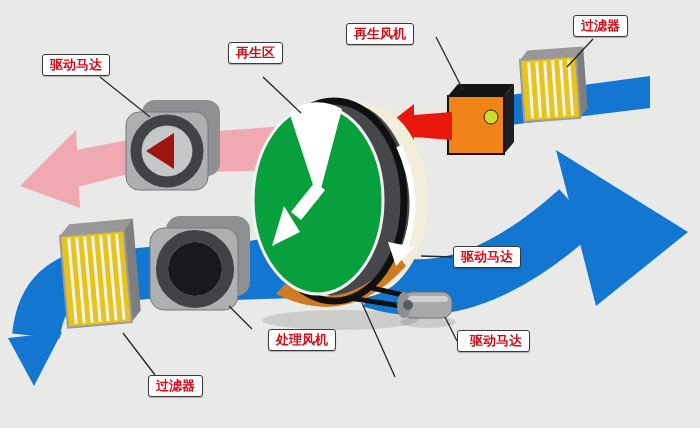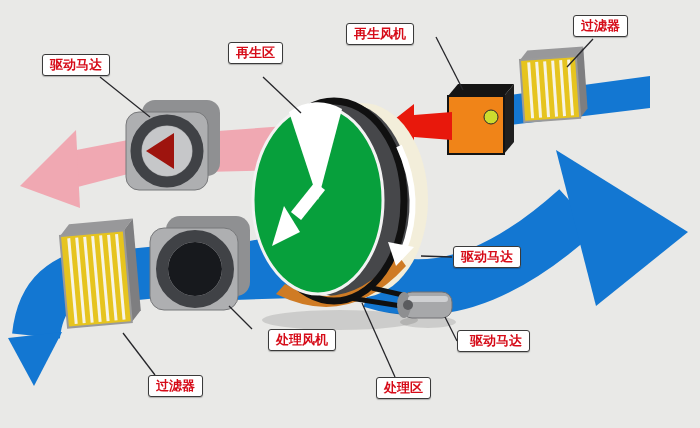--- a/index.html
+++ b/index.html
@@ -128,17 +128,16 @@
     <path d="M 155,375 L 123,333"></path>
   </g>
 </svg>
 
 <div class="label" style="left:42px;  top:54px;">驱动马达</div>
 <div class="label" style="left:228px; top:42px;">再生区</div>
 <div class="label" style="left:346px; top:23px;">再生风机</div>
 <div class="label" style="left:573px; top:15px;">过滤器</div>
 <div class="label" style="left:453px; top:246px;">驱动马达</div>
 <div class="label" style="left:457px; top:330px;padding-left:12px;">驱动马达</div>
-<div class="label" style="left:376px; top:377px;">处理区</div>
 <div class="label" style="left:244px; top:329px;margin-left:24px;">处理风机</div>
 <div class="label" style="left:148px; top:375px;">过滤器</div>
 
 </div>
 
 </body></html>

